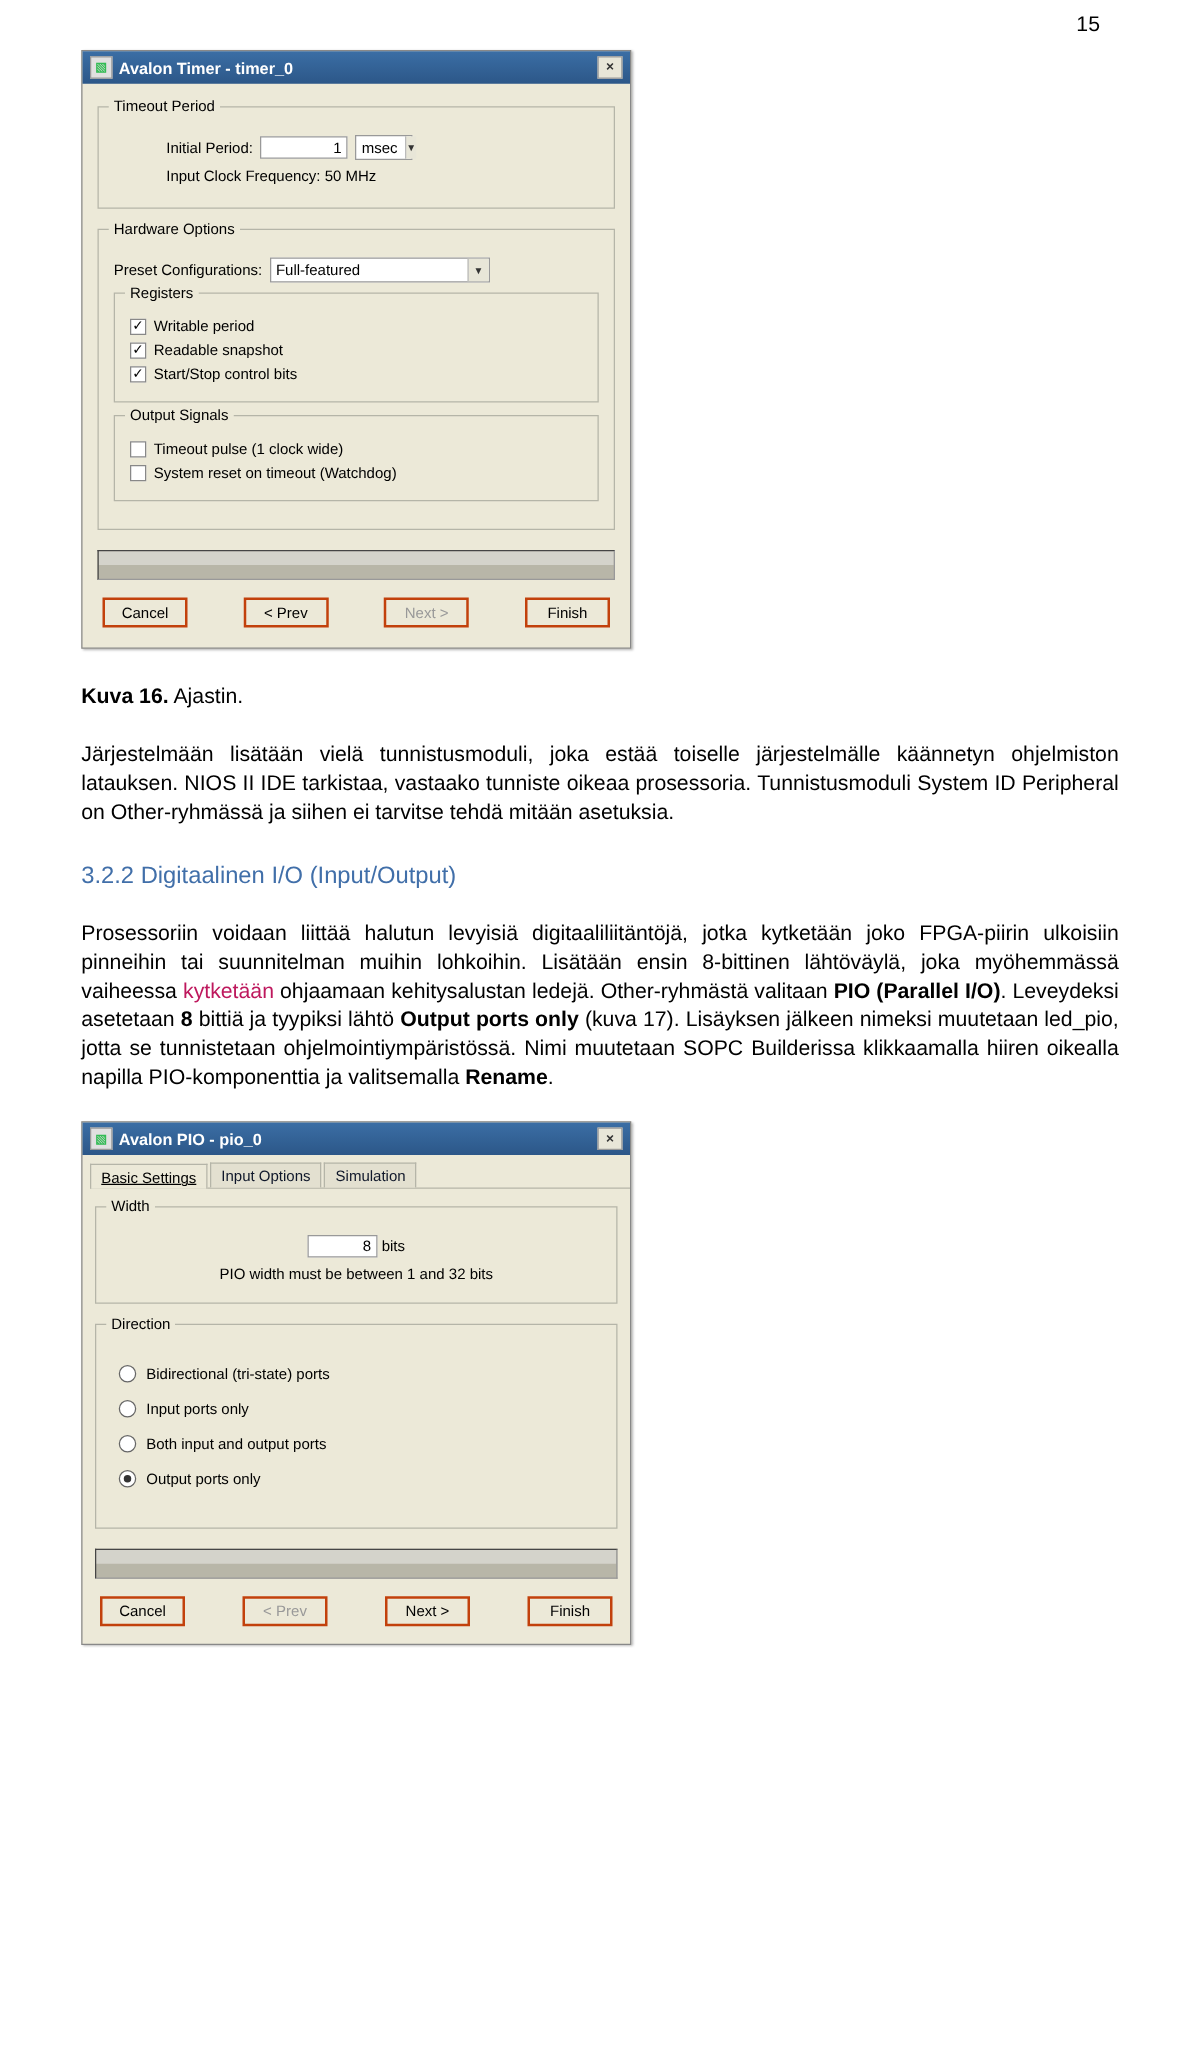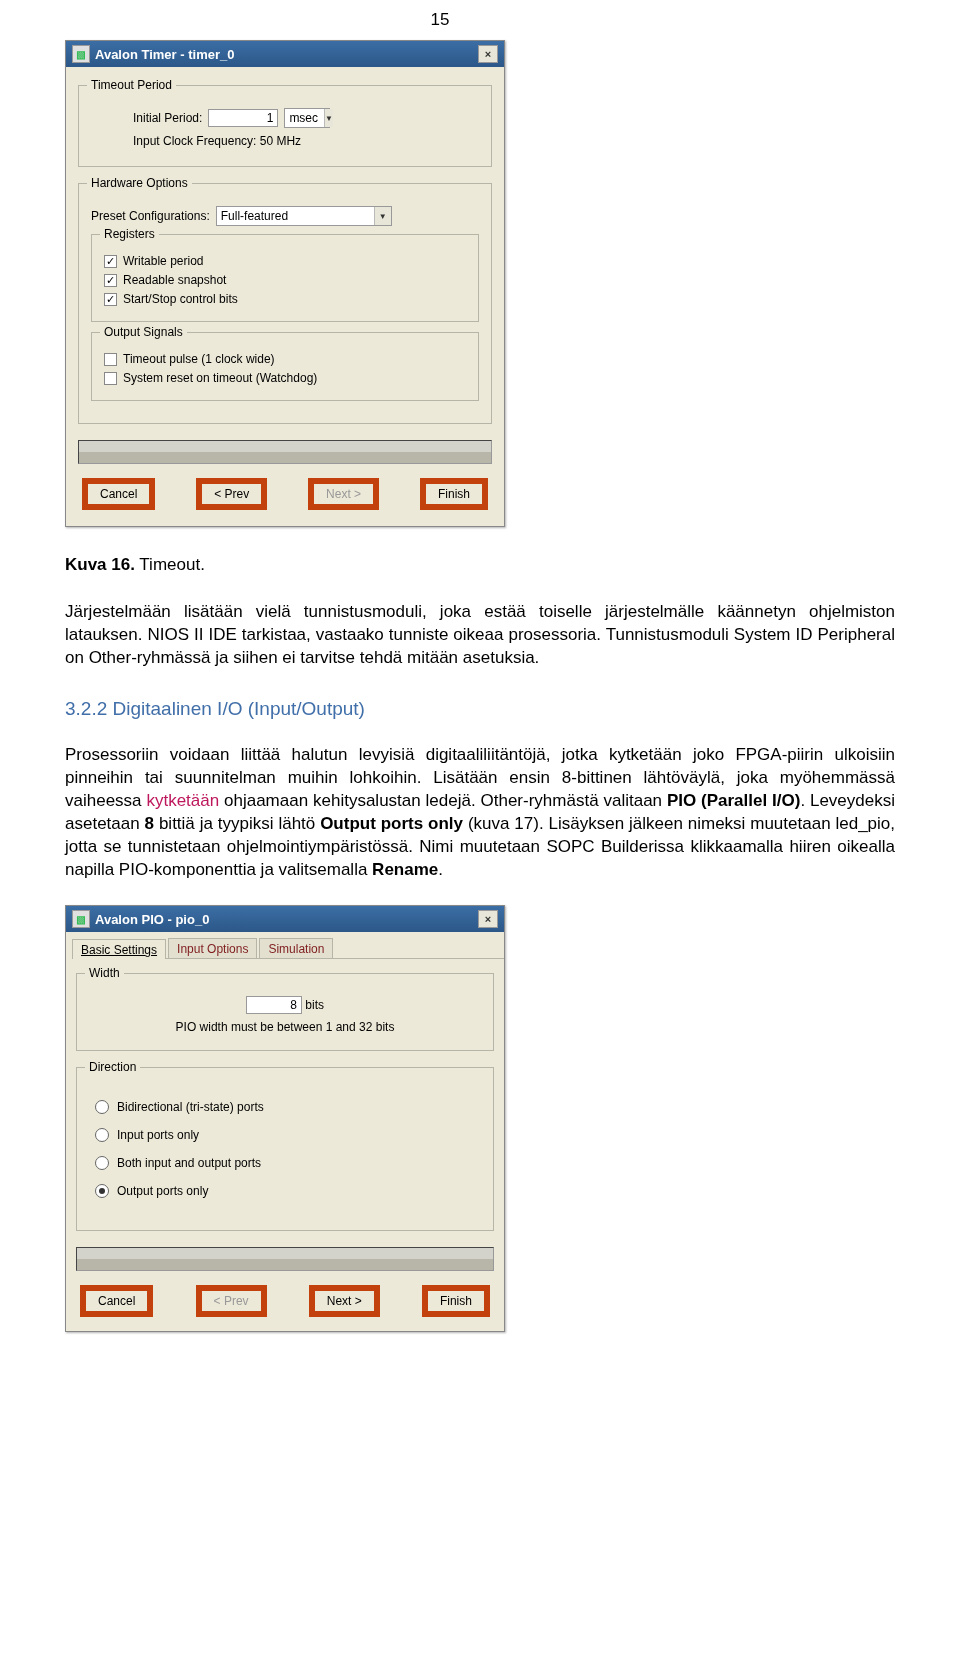--- a/index.html
+++ b/index.html
@@ -3,21 +3,21 @@
 <meta charset="utf-8">
 <style>
   body {
     margin: 0;
     padding: 0;
     font-family: Arial, sans-serif;
     background: #fff;
     width: 960px;
   }
   .page-number {
-    text-align: center;
+    text-align: right;
     font-size: 17px;
     padding: 10px 80px 0 0;
   }
   .content {
     padding: 10px 65px 20px 65px;
   }
   .dialog {
     background: #ece9d8;
     border: 1px solid #888;
     box-shadow: 1px 1px 2px rgba(0,0,0,0.3);
@@ -162,21 +162,21 @@
     height: 50%;
     background: rgba(255,255,255,0.4);
   }
   .button-row {
     display: flex;
     justify-content: space-between;
     padding: 0 4px 4px 4px;
   }
   .dlg-btn {
     background: #ece9d8;
-    border: 6px solid #c2410c;
+    border: 2px solid #c2410c;
     padding: 3px 12px;
     font-size: 12px;
     min-width: 68px;
     text-align: center;
     box-sizing: border-box;
     font-family: Tahoma, sans-serif;
   }
   .dlg-btn.disabled {
     color: #999;
   }
@@ -217,21 +217,21 @@
     border-bottom: none;
     margin-right: 2px;
     position: relative;
   }
   .tab.active {
     background: #ece9d8;
     top: 1px;
     text-decoration: underline;
   }
   .tab.inactive {
-    color: #7f1d1d;
+    color: #0f172a;
     background: #e3e0d0;
   }
   .radio-row {
     display: flex;
     align-items: center;
     gap: 8px;
     margin: 14px 0;
     padding-left: 6px;
   }
   .radio {
@@ -341,21 +341,21 @@
         <button class="dlg-btn">&lt; Prev</button>
         <button class="dlg-btn disabled">Next &gt;</button>
         <button class="dlg-btn">Finish</button>
       </div>
     </div>
   </div>
 
   <div class="caption">
     <span class="bold">Kuva 16.</span>
     <span> </span>
-    <span>Timeout.</span>
+    <span>Ajastin.</span>
   </div>
 
   <p class="paragraph">Järjestelmään lisätään vielä tunnistusmoduli, joka estää toiselle järjestelmälle käännetyn ohjelmiston latauksen. NIOS II IDE tarkistaa, vastaako tunniste oikeaa prosessoria. Tunnistusmoduli System ID Peripheral on Other-ryhmässä ja siihen ei tarvitse tehdä mitään asetuksia.</p>
 
   <div class="heading">3.2.2 Digitaalinen I/O (Input/Output)</div>
 
   <p class="paragraph">
     <span>Prosessoriin voidaan liittää halutun levyisiä digitaaliliitäntöjä, jotka kytketään joko FPGA-piirin ulkoisiin pinneihin tai suunnitelman muihin lohkoihin. Lisätään ensin 8-bittinen lähtöväylä, joka myöhemmässä vaiheessa </span><span class="link-like">kytketään</span><span> ohjaamaan kehitysalustan ledejä. Other-ryhmästä valitaan </span><span class="bold">PIO (Parallel I/O)</span><span>. Leveydeksi asetetaan </span><span class="bold">8</span><span> bittiä ja tyypiksi lähtö </span><span class="bold">Output ports only</span><span> (kuva 17). Lisäyksen jälkeen nimeksi muutetaan led_pio, jotta se tunnistetaan ohjelmointiympäristössä. Nimi muutetaan SOPC Builderissa klikkaamalla hiiren oikealla napilla PIO-komponenttia ja valitsemalla </span><span class="bold">Rename</span><span>.</span>
   </p>
 

